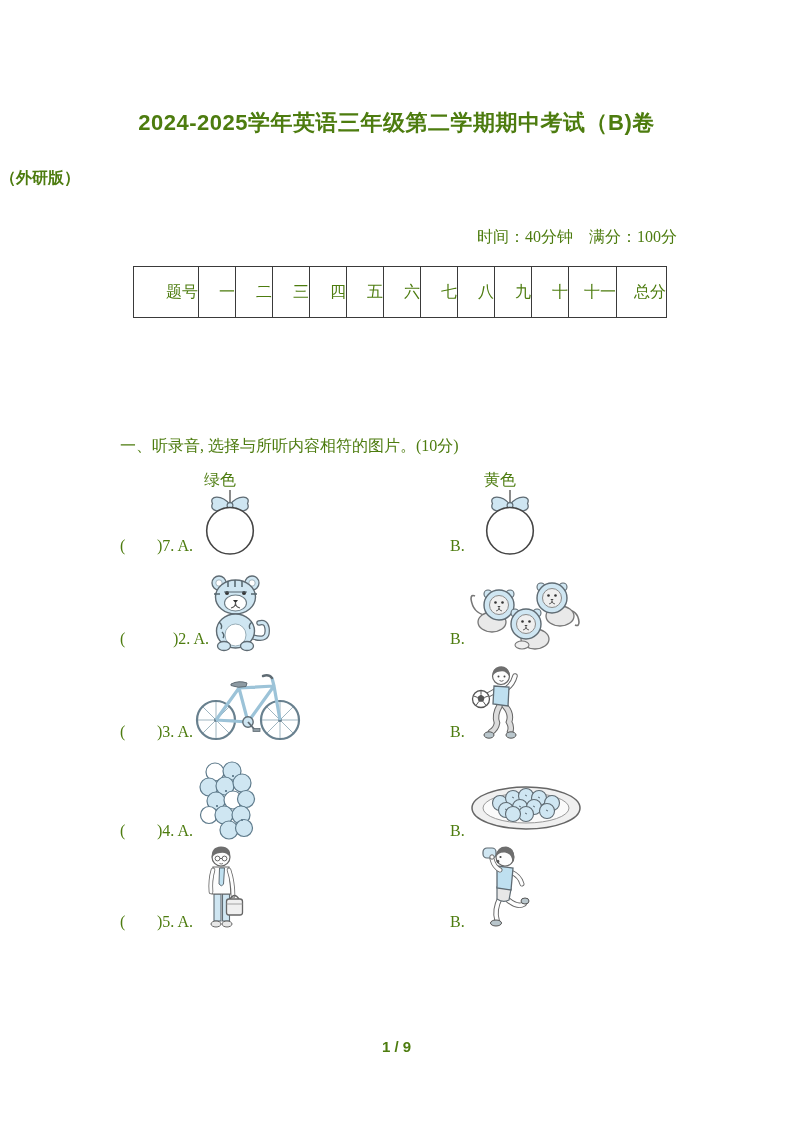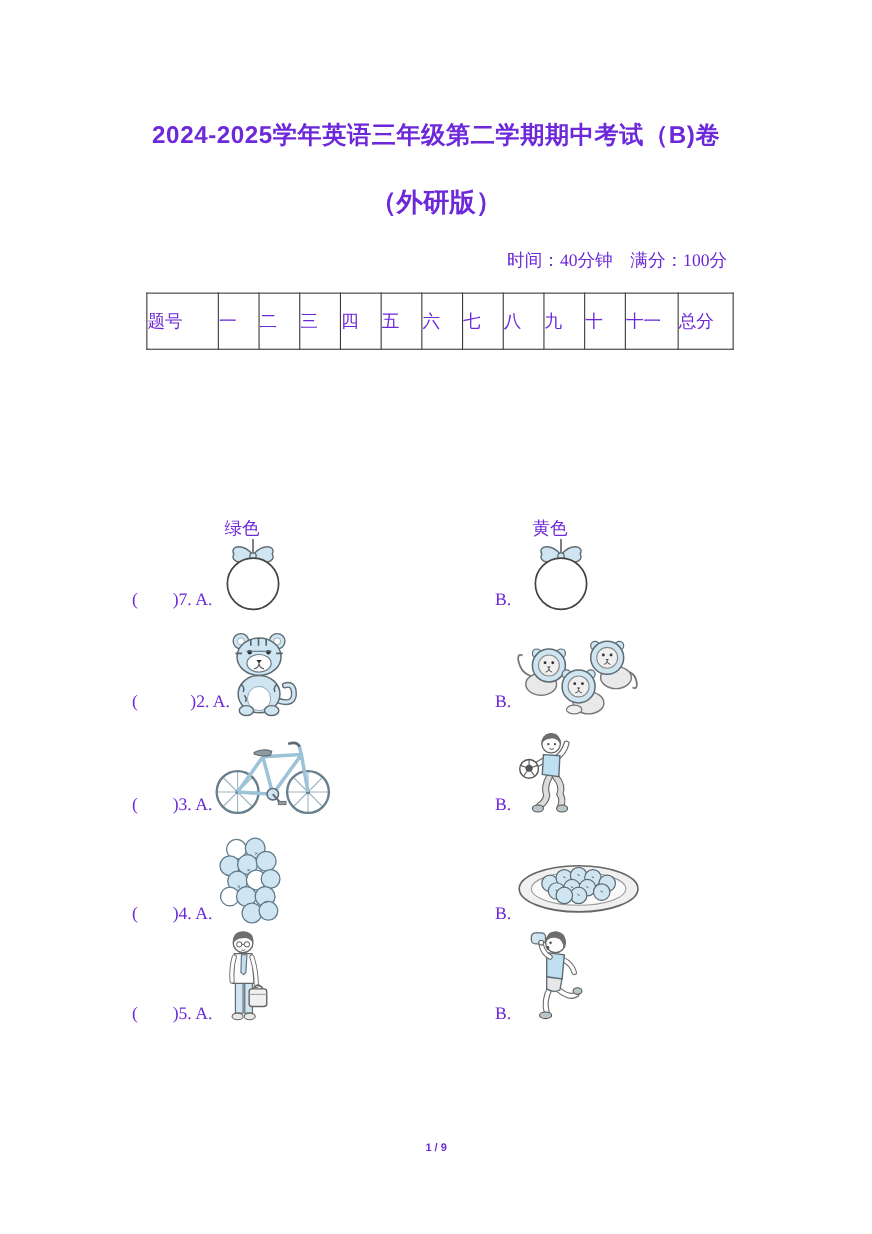--- a/index.html
+++ b/index.html
@@ -1,34 +1,34 @@
 <!DOCTYPE html>
 <html><head>
 <meta charset="utf-8">
 <style>
   html,body{margin:0;padding:0;background:#ffffff;}
   .page{position:relative;width:793px;height:1122px;background:#ffffff;overflow:hidden;
-        font-family:"Liberation Serif","DejaVu Serif",serif;color:#6d28d9;}
+        font-family:"Liberation Serif","DejaVu Serif",serif;color:#4d7c0f;}
   .abs{position:absolute;}
   .title{top:108px;left:0;width:100%;text-align:center;font-size:22px;font-weight:bold;
          font-family:"Liberation Sans","DejaVu Sans",sans-serif;letter-spacing:0.5px;}
-  .subtitle{top:168px;left:0;width:100%;text-align:center;font-size:24px;font-weight:bold;
+  .subtitle{top:168px;left:0;width:100%;text-align:left;font-size:16px;font-weight:bold;
          font-family:"Liberation Sans","DejaVu Sans",sans-serif;}
-  .meta{top:227px;right:132px;font-size:16px;white-space:pre;}
+  .meta{top:227px;right:116px;font-size:16px;white-space:pre;}
   .meta .gap{margin-left:16px;}
   table.score{position:absolute;left:133px;top:266px;border-collapse:collapse;table-layout:fixed;}
-  table.score td{border:1.5px solid #3a3a3a;text-align:left;vertical-align:middle;
+  table.score td{border:1.5px solid #3a3a3a;text-align:right;vertical-align:middle;
          font-size:16px;padding:0;overflow:hidden;}
   tr.r1 td{height:50px;}
   tr.r2 td{height:53px;}
   .section-title{top:380px;left:0;width:100%;text-align:center;font-size:17px;}
   .part-heading{left:120px;font-size:16px;}
   .qtext{font-size:16px;}
   .caption{font-size:16px;}
-  .pagenum{top:1038px;left:0;width:100%;text-align:center;font-size:10px;font-weight:bold;
+  .pagenum{top:1038px;left:0;width:100%;text-align:center;font-size:15px;font-weight:bold;
          font-family:"Liberation Sans","DejaVu Sans",sans-serif;}
   svg{display:block;}
 </style>
 </head>
 <body>
 
 <div class="page">
 
   <div class="abs title">2024-2025学年英语三年级第二学期期中考试（B)卷</div>
   <div class="abs subtitle">（外研版）</div>
@@ -63,20 +63,21 @@
       <td>七</td>
       <td>八</td>
       <td>九</td>
       <td>十</td>
       <td>十一</td>
       <td>总分</td>
     </tr>
   </tbody>
     </table>
 
+  <div class="abs part-heading" style="top:436px">一、听录音, 选择与所听内容相符的图片。(10分)</div>
 
   <span class="abs qtext" style="left:120px;top:537px">(</span>
   <span class="abs qtext" style="left:157px;top:537px">)7. A.</span>
   <span class="abs caption" style="left:204px;top:470px">绿色</span>
   <div class="abs" style="left:197px;top:488px">
     <svg width="66" height="68" viewBox="0 0 66 70">
       <line x1="33" y1="2" x2="33" y2="16" stroke="#555" stroke-width="1.4"></line>
       <path d="M33,17 C24,6 11,8 15,16 C11,24 24,27 33,19 Z" fill="#cfe6f2" stroke="#5f6b73" stroke-width="1.3"></path>
       <path d="M33,17 C42,6 55,8 51,16 C55,24 42,27 33,19 Z" fill="#cfe6f2" stroke="#5f6b73" stroke-width="1.3"></path>
       <circle cx="33" cy="18" r="3" fill="#cfe6f2" stroke="#5f6b73" stroke-width="1.2"></circle>

